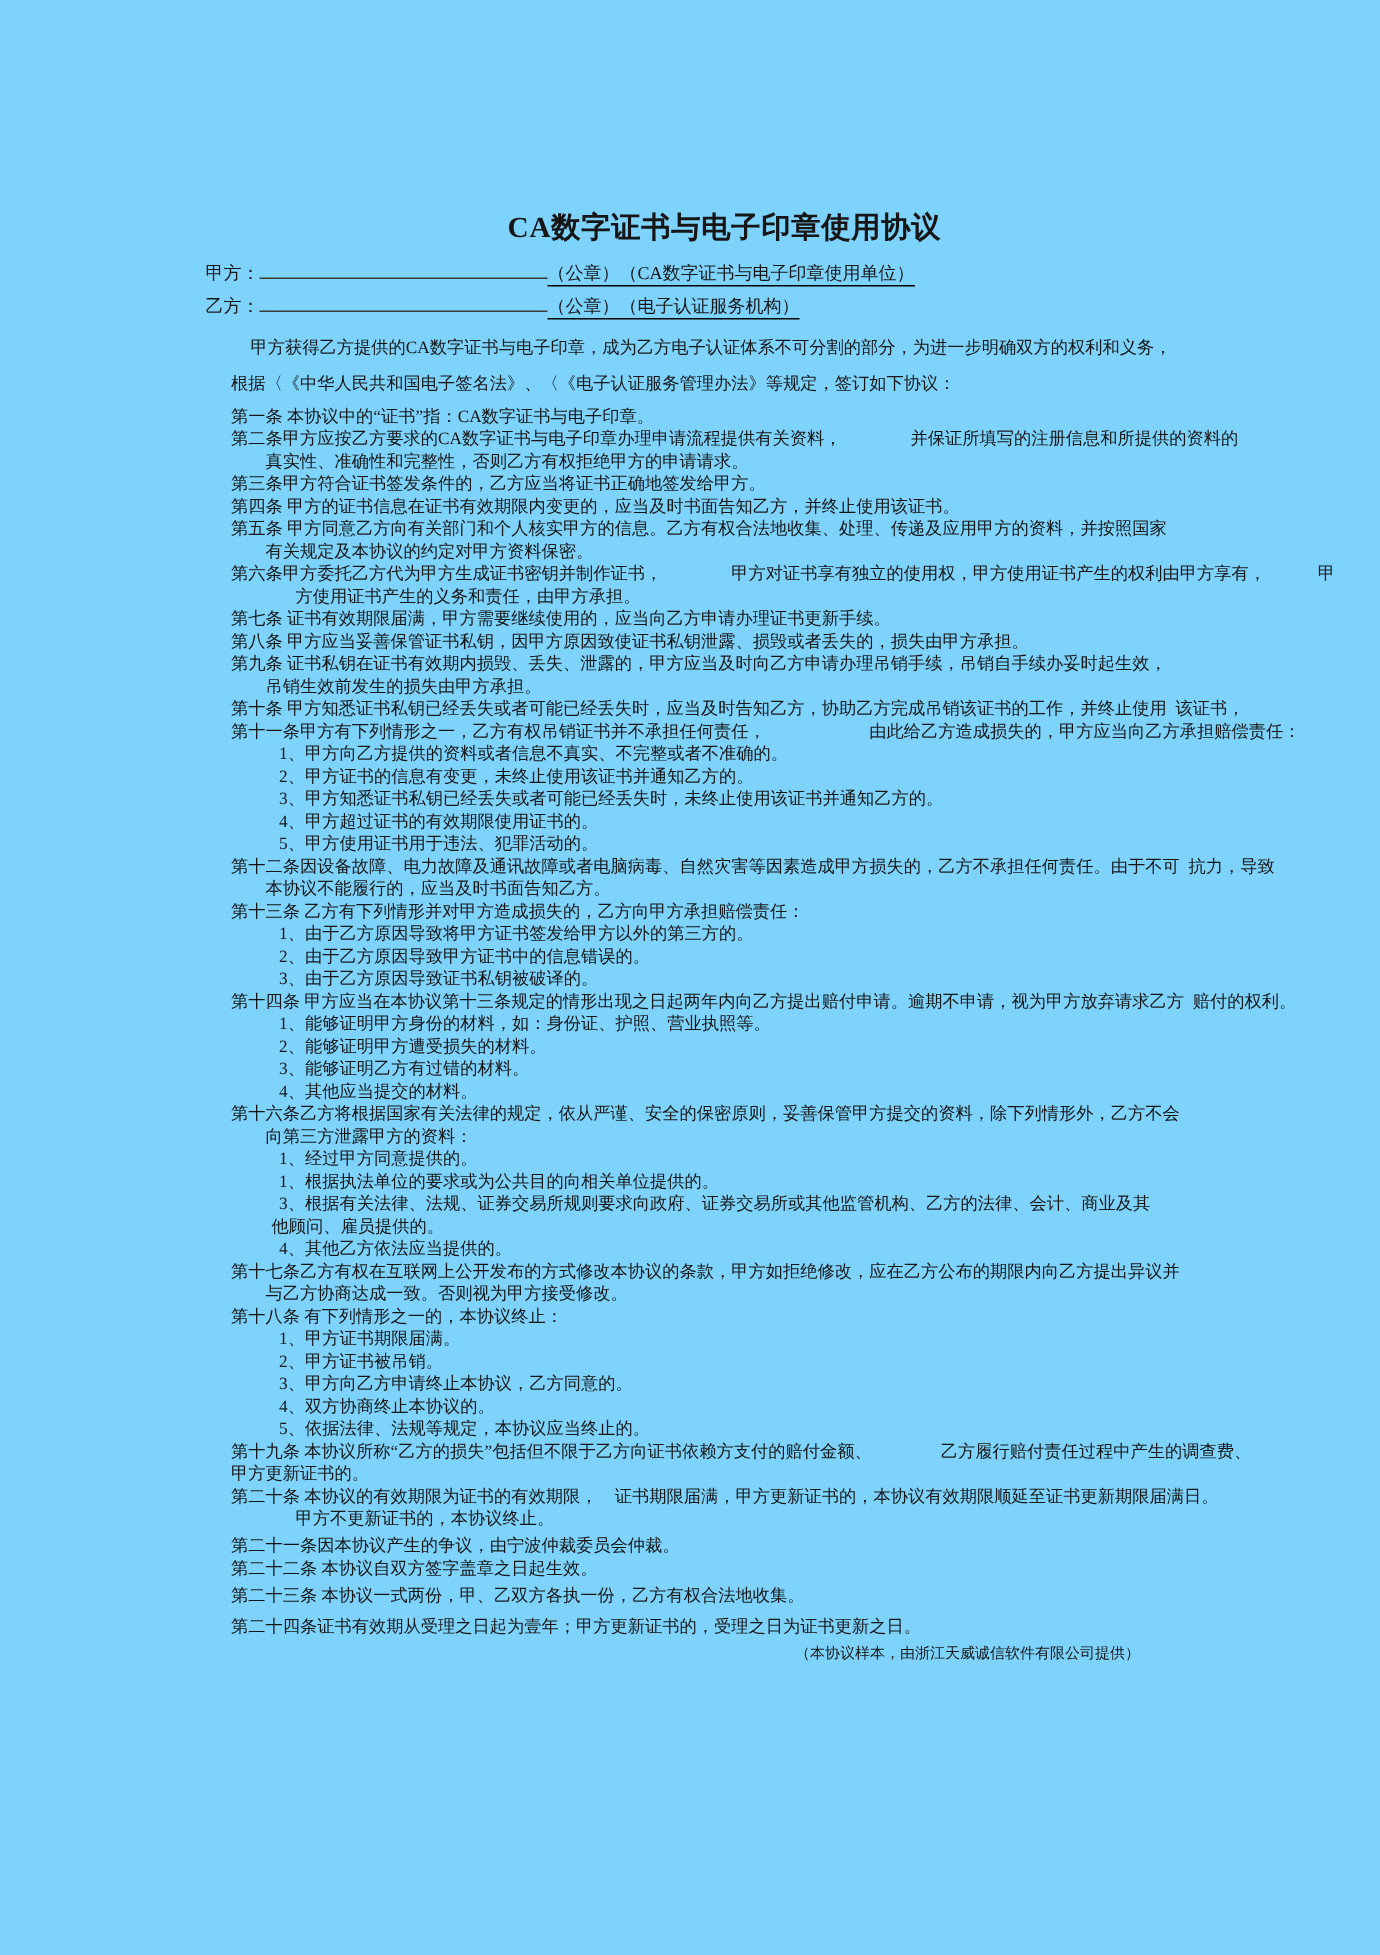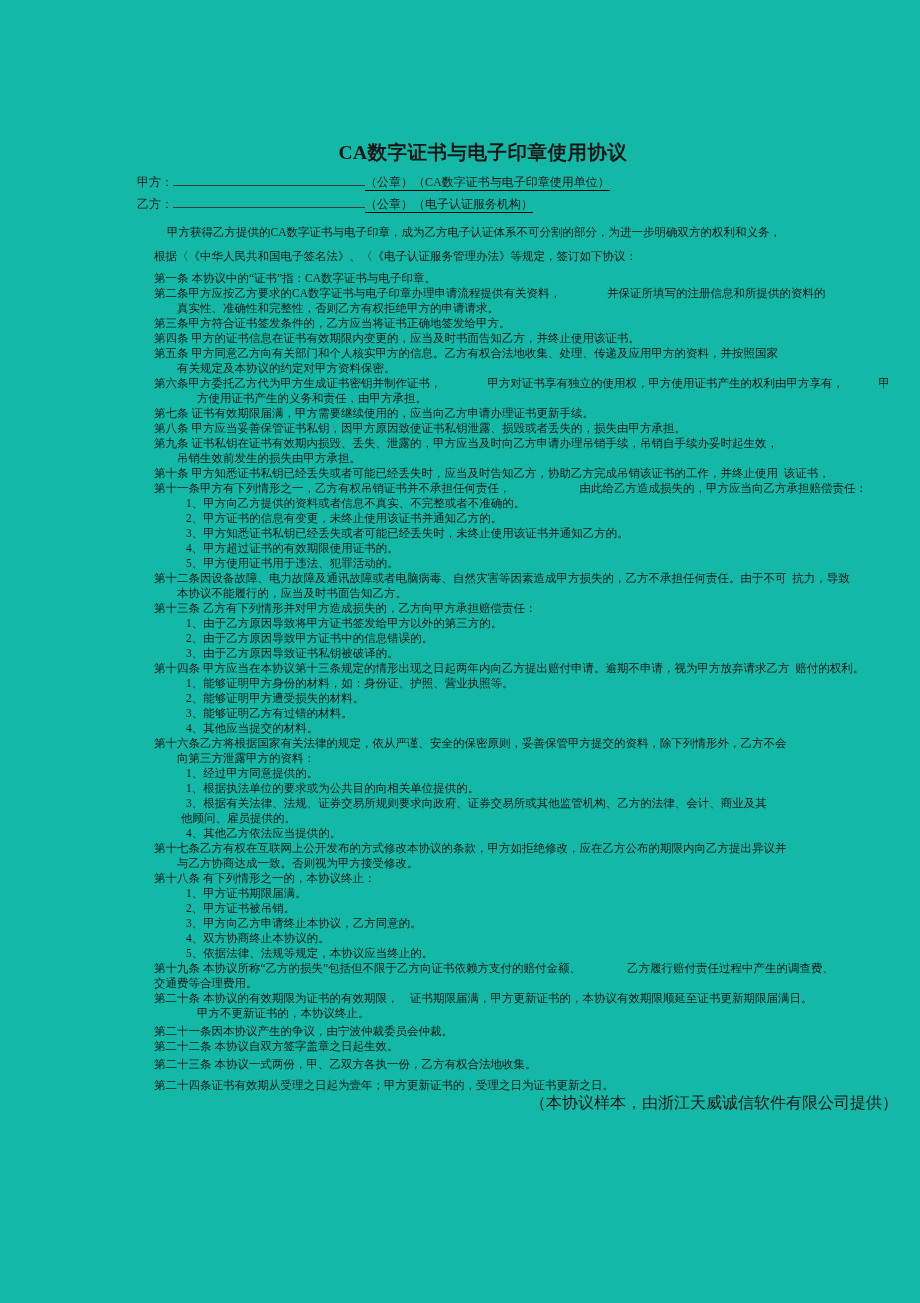--- a/index.html
+++ b/index.html
@@ -1,17 +1,17 @@
 <!DOCTYPE html>
 <html><head>
 <meta charset="utf-8">
 <style>
   html,body{margin:0;padding:0;background:#ffffff;}
   .page{
-    width:920px;height:1303px;background:#14b8a6;color:#161616;
+    width:920px;height:1303px;background:#7dd3fc;color:#161616;
     font-family:"Liberation Serif","DejaVu Serif",serif;
     overflow:hidden;position:relative;
   }
   .title{
     padding-top:141px;margin-left:137px;width:692px;text-align:center;
     font-size:19.5px;line-height:24px;font-weight:bold;letter-spacing:0.5px;
     white-space:pre;
   }
   .party{
     margin-left:137px;height:22px;line-height:22px;font-size:12px;white-space:pre;
@@ -26,21 +26,21 @@
     margin-left:137px;margin-top:10px;font-size:11.5px;line-height:15px;
   }
   .line{white-space:pre;}
   .line.a  {margin-left:17px;}
   .line.in2{margin-left:30px;}
   .line.c1 {margin-left:40px;}
   .line.c2 {margin-left:60px;}
   .line.n  {margin-left:49px;}
   .line.nc {margin-left:44px;}
   .credit{
-    margin-top:2px;margin-left:530px;font-size:16px;line-height:15px;white-space:pre;
+    margin-top:2px;margin-left:530px;font-size:10px;line-height:15px;white-space:pre;
   }
 </style>
 </head>
 <body>
 
 <div class="page">
 
   <div class="title">CA数字证书与电子印章使用协议</div>
 
   <div class="party first"><span>甲方：</span><span class="blank"></span><span class="note">（公章）（CA数字证书与电子印章使用单位）</span></div>
@@ -90,21 +90,21 @@
       <div class="line n">4、其他乙方依法应当提供的。</div>
       <div class="line a">第十七条乙方有权在互联网上公开发布的方式修改本协议的条款，甲方如拒绝修改，应在乙方公布的期限内向乙方提出异议并</div>
       <div class="line c1">与乙方协商达成一致。否则视为甲方接受修改。</div>
       <div class="line a">第十八条 有下列情形之一的，本协议终止：</div>
       <div class="line n">1、甲方证书期限届满。</div>
       <div class="line n">2、甲方证书被吊销。</div>
       <div class="line n">3、甲方向乙方申请终止本协议，乙方同意的。</div>
       <div class="line n">4、双方协商终止本协议的。</div>
       <div class="line n">5、依据法律、法规等规定，本协议应当终止的。</div>
       <div class="line a">第十九条 本协议所称“乙方的损失”包括但不限于乙方向证书依赖方支付的赔付金额、　　　　乙方履行赔付责任过程中产生的调查费、</div>
-      <div class="line a">交通费等合理费用。</div>
+      <div class="line a">甲方更新证书的。</div>
       <div class="line a">第二十条 本协议的有效期限为证书的有效期限，　证书期限届满，甲方更新证书的，本协议有效期限顺延至证书更新期限届满日。</div>
       <div class="line c2">甲方不更新证书的，本协议终止。</div>
       <div class="line a" style="margin-top: 3px;">第二十一条因本协议产生的争议，由宁波仲裁委员会仲裁。</div>
       <div class="line a">第二十二条 本协议自双方签字盖章之日起生效。</div>
       <div class="line a" style="margin-top: 3px;">第二十三条 本协议一式两份，甲、乙双方各执一份，乙方有权合法地收集。</div>
       <div class="line a" style="margin-top: 6px;">第二十四条证书有效期从受理之日起为壹年；甲方更新证书的，受理之日为证书更新之日。</div>
     </div>
 
   <div class="credit">（本协议样本，由浙江天威诚信软件有限公司提供）</div>
 

